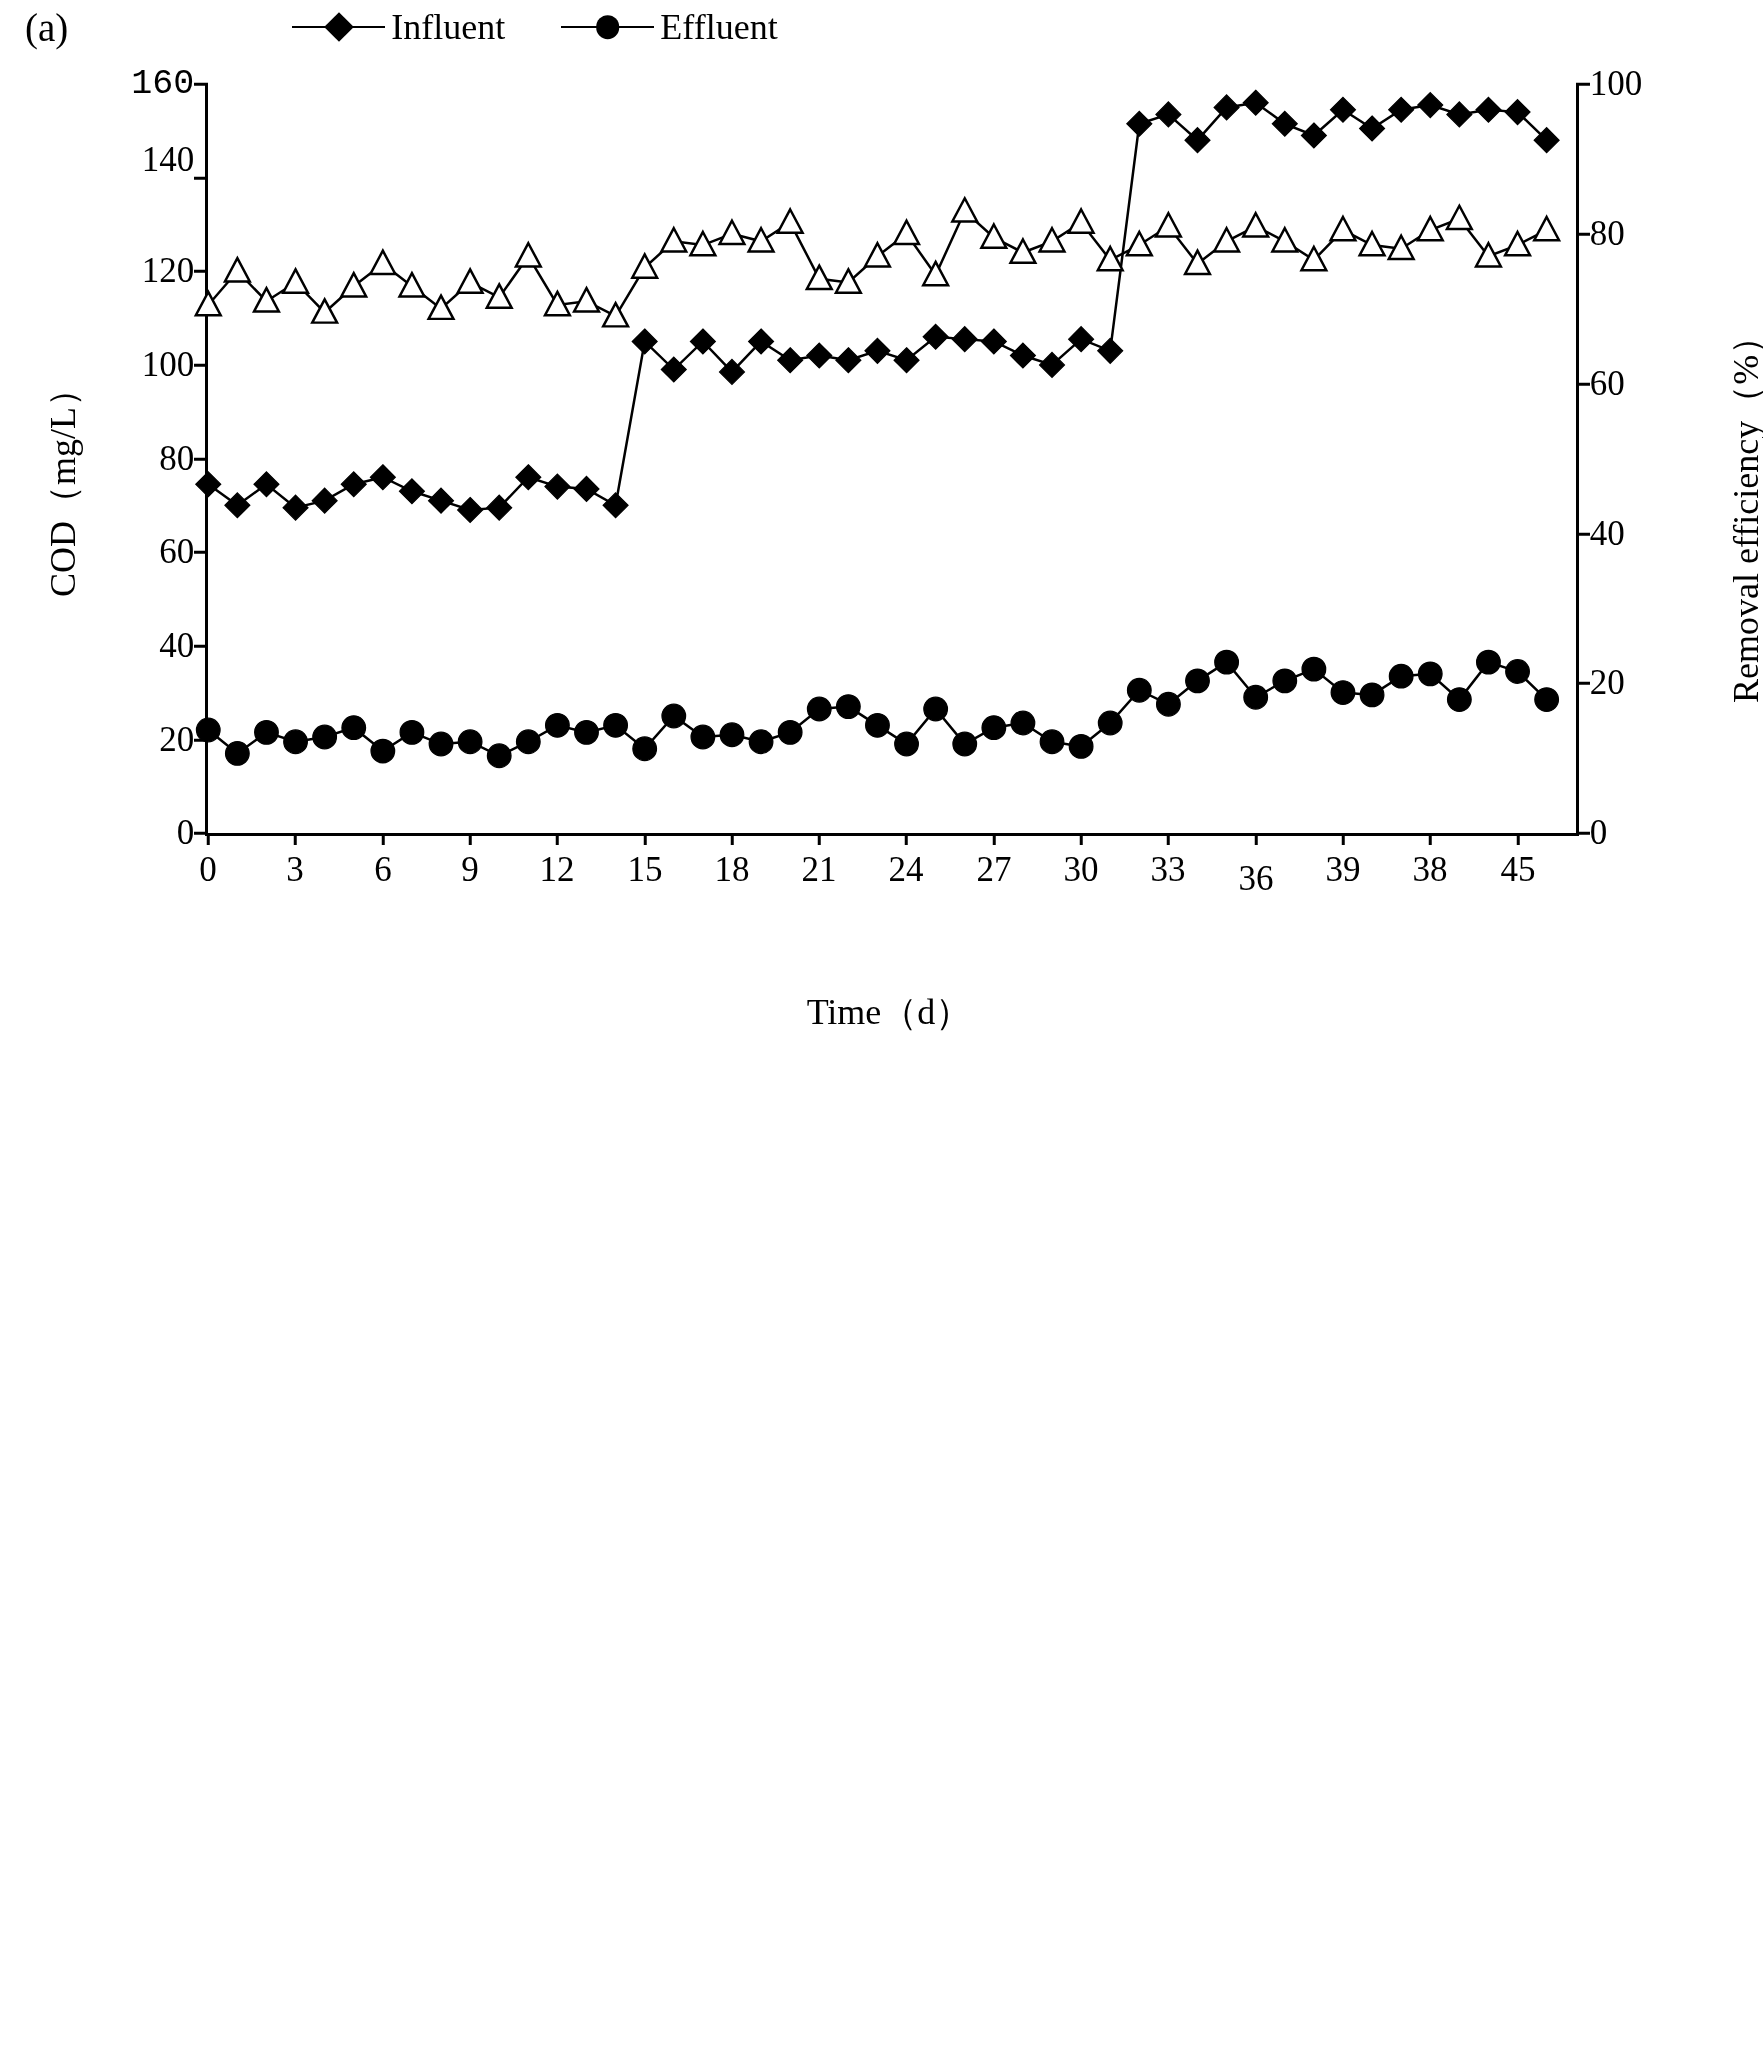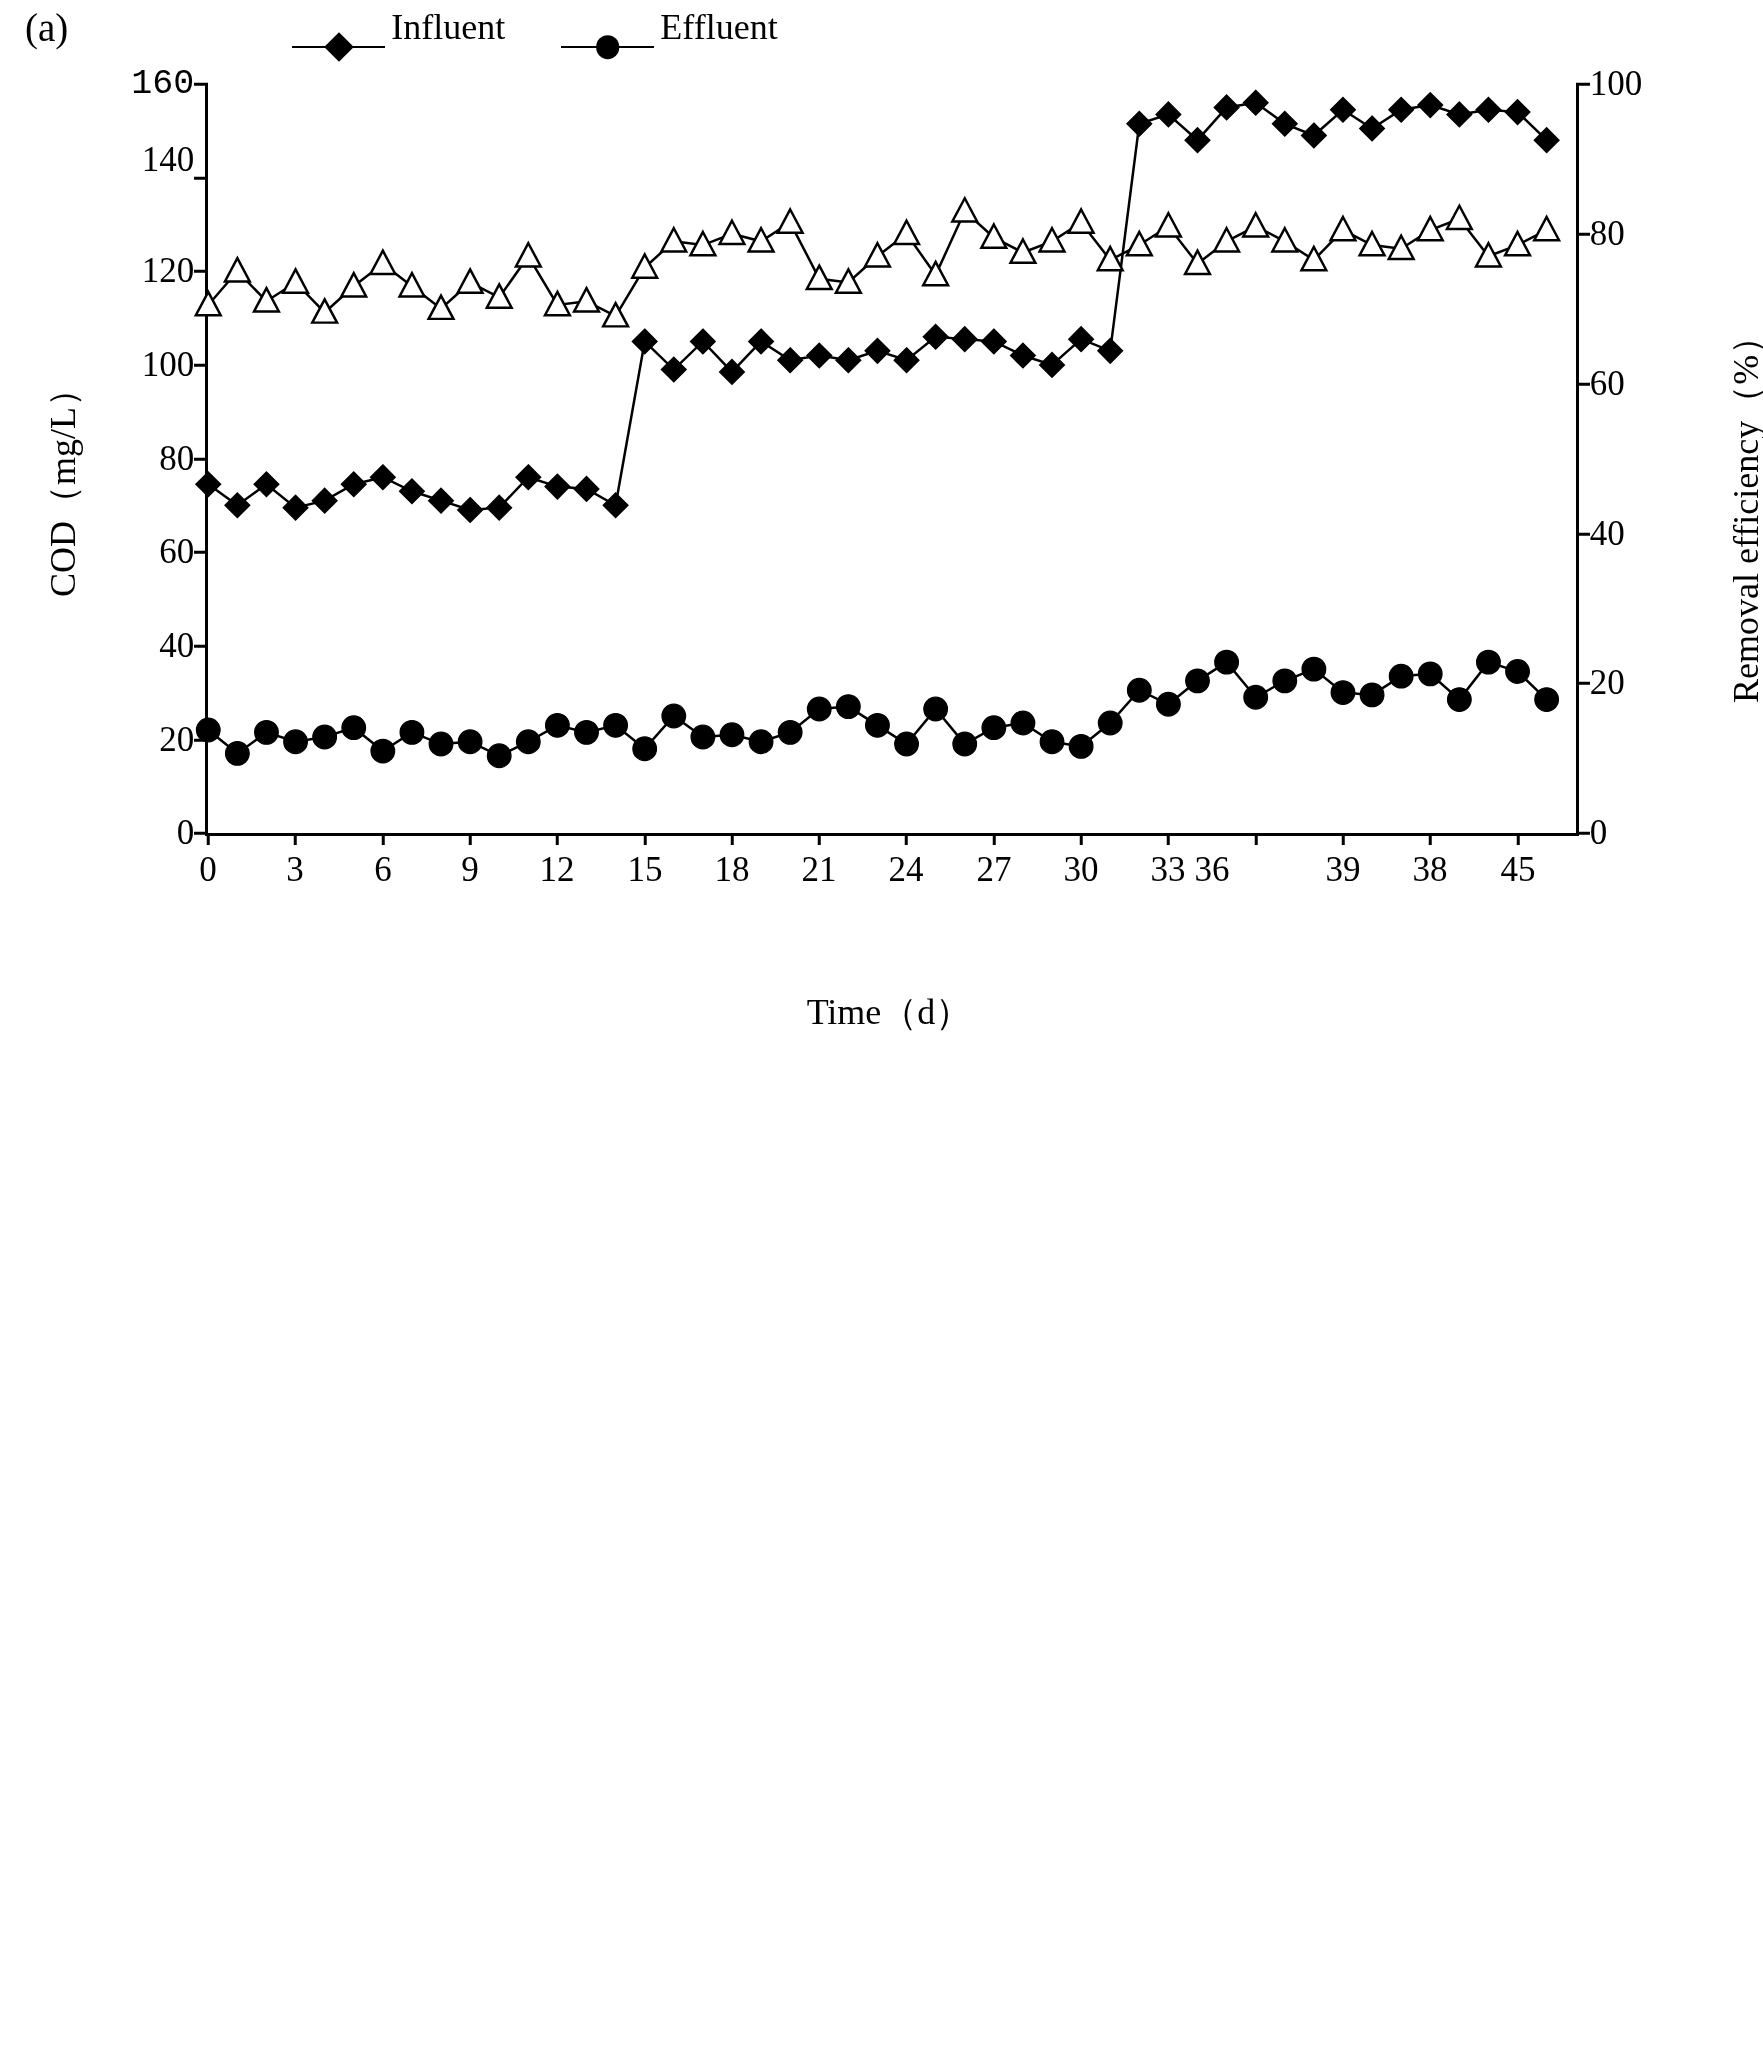--- a/index.html
+++ b/index.html
@@ -7,21 +7,21 @@
   .page{position:relative;width:1763px;height:2066px;}
 
   .panel{position:relative;width:1763px;}
   #panel-a{height:1032px;}
   #panel-b{height:1034px;}
 
   .panel-letter{position:absolute;font-size:39px;font-family:"Liberation Serif",serif;}
 
   
   .legend{position:absolute;display:flex;align-items:center;gap:56px;}
-  .legend-item{display:flex;align-items:flex-end;gap:6.2px;}
+  .legend-item{display:flex;align-items:center;gap:6.2px;}
   .legend-line{position:relative;width:93px;height:2.5px;background:#000;display:flex;align-items:center;justify-content:center;}
   .legend-mark{position:absolute;left:50%;top:50%;transform:translate(-50%,-50%);}
   .legend-label{font-size:36px;font-family:"Liberation Serif",serif;white-space:nowrap;}
 
   .diamond{width:21px;height:21px;background:#000;transform:translate(-50%,-50%) rotate(45deg);}
   .circle{width:23.6px;height:23.6px;background:#000;border-radius:50%;}
   .tri{width:0;height:0;border-left:13.7px solid transparent;border-right:13.7px solid transparent;border-bottom:23.6px solid #000;position:relative;}
   .tri:after{content:"";position:absolute;left:-9.3px;top:4.4px;width:0;height:0;border-left:9.3px solid transparent;border-right:9.3px solid transparent;border-bottom:16px solid #fff;}
 
   
@@ -260,21 +260,21 @@
         <div class="xtick" style="left: 611px;">21</div>
         <div class="xtickmark" style="left: 611px;"></div>
         <div class="xtick" style="left: 698px;">24</div>
         <div class="xtickmark" style="left: 698px;"></div>
         <div class="xtick" style="left: 786px;">27</div>
         <div class="xtickmark" style="left: 786px;"></div>
         <div class="xtick" style="left: 873px;">30</div>
         <div class="xtickmark" style="left: 873px;"></div>
         <div class="xtick" style="left: 960px;">33</div>
         <div class="xtickmark" style="left: 960px;"></div>
-        <div class="xtick" style="left: 1004px;">36</div>
+        <div class="xtick" style="left: 1048px; margin-top: 9px;">36</div>
         <div class="xtickmark" style="left: 1048px;"></div>
         <div class="xtick" style="left: 1135px;">39</div>
         <div class="xtickmark" style="left: 1135px;"></div>
         <div class="xtick" style="left: 1222px;">38</div>
         <div class="xtickmark" style="left: 1222px;"></div>
         <div class="xtick" style="left: 1310px;">45</div>
         <div class="xtickmark" style="left: 1310px;"></div>
       </div>
 
     <div class="axis-title" style="left:889px;top:988px;transform:translateX(-50%);">Time（d）</div>

